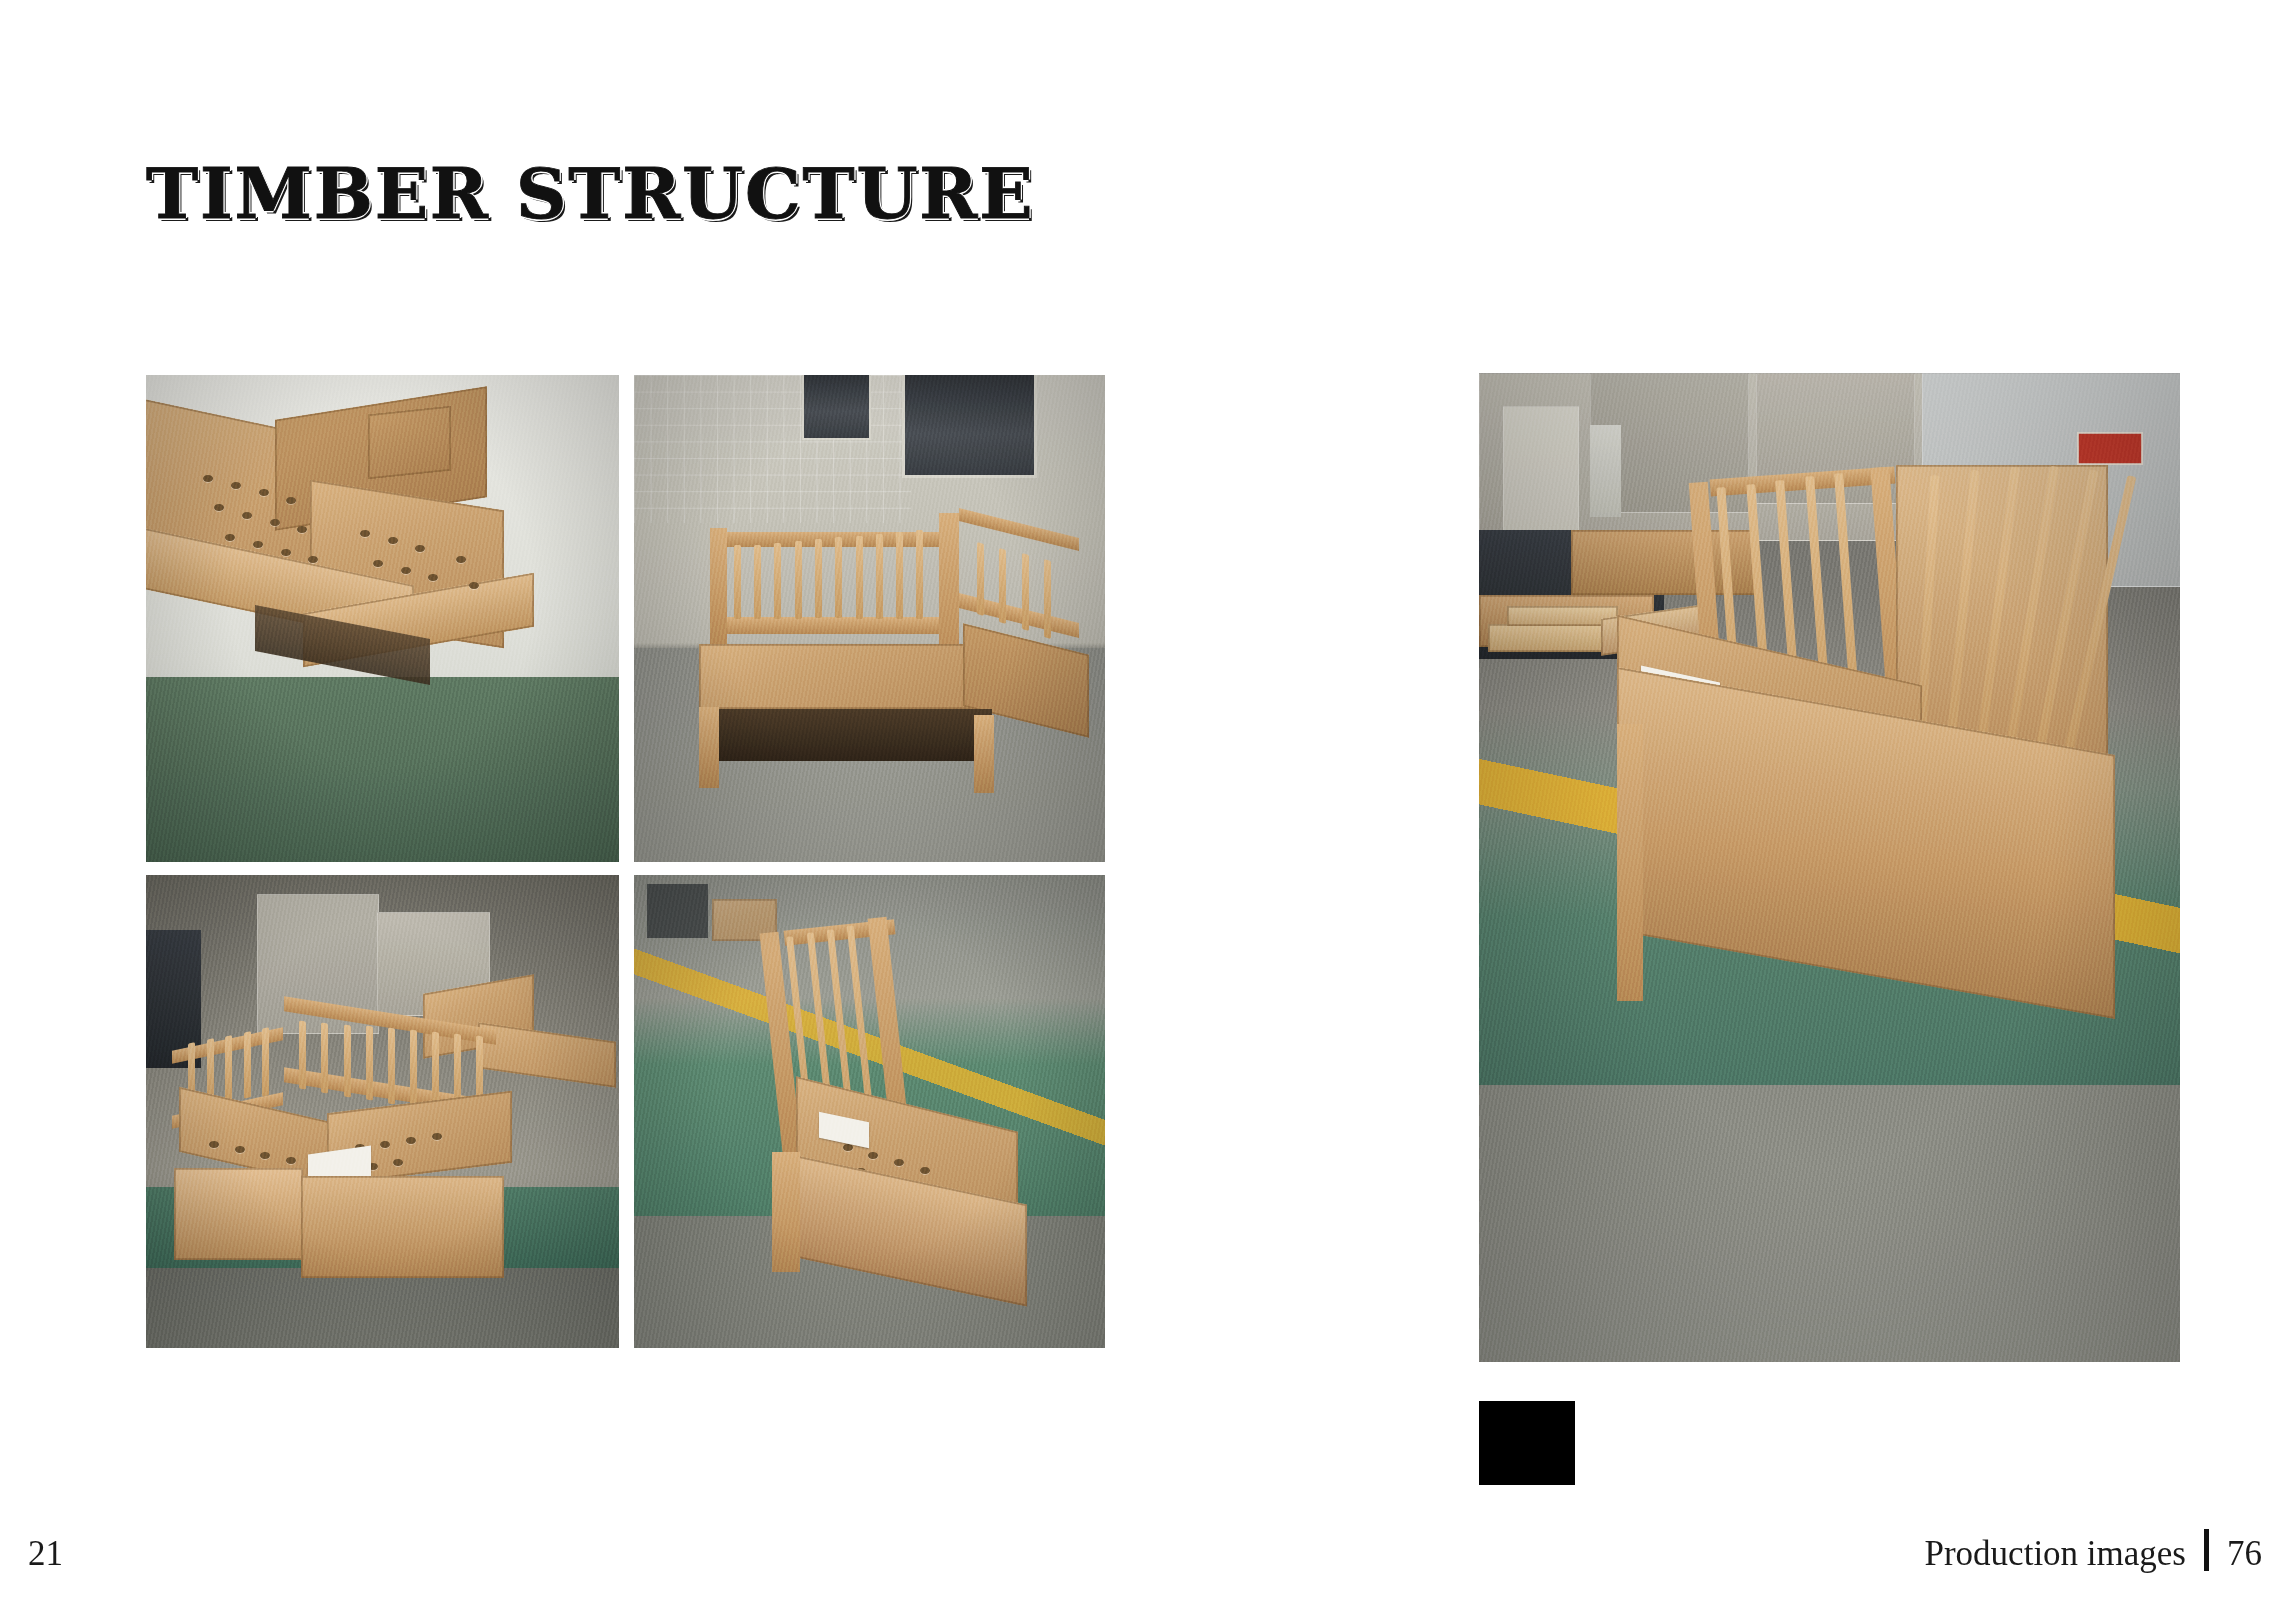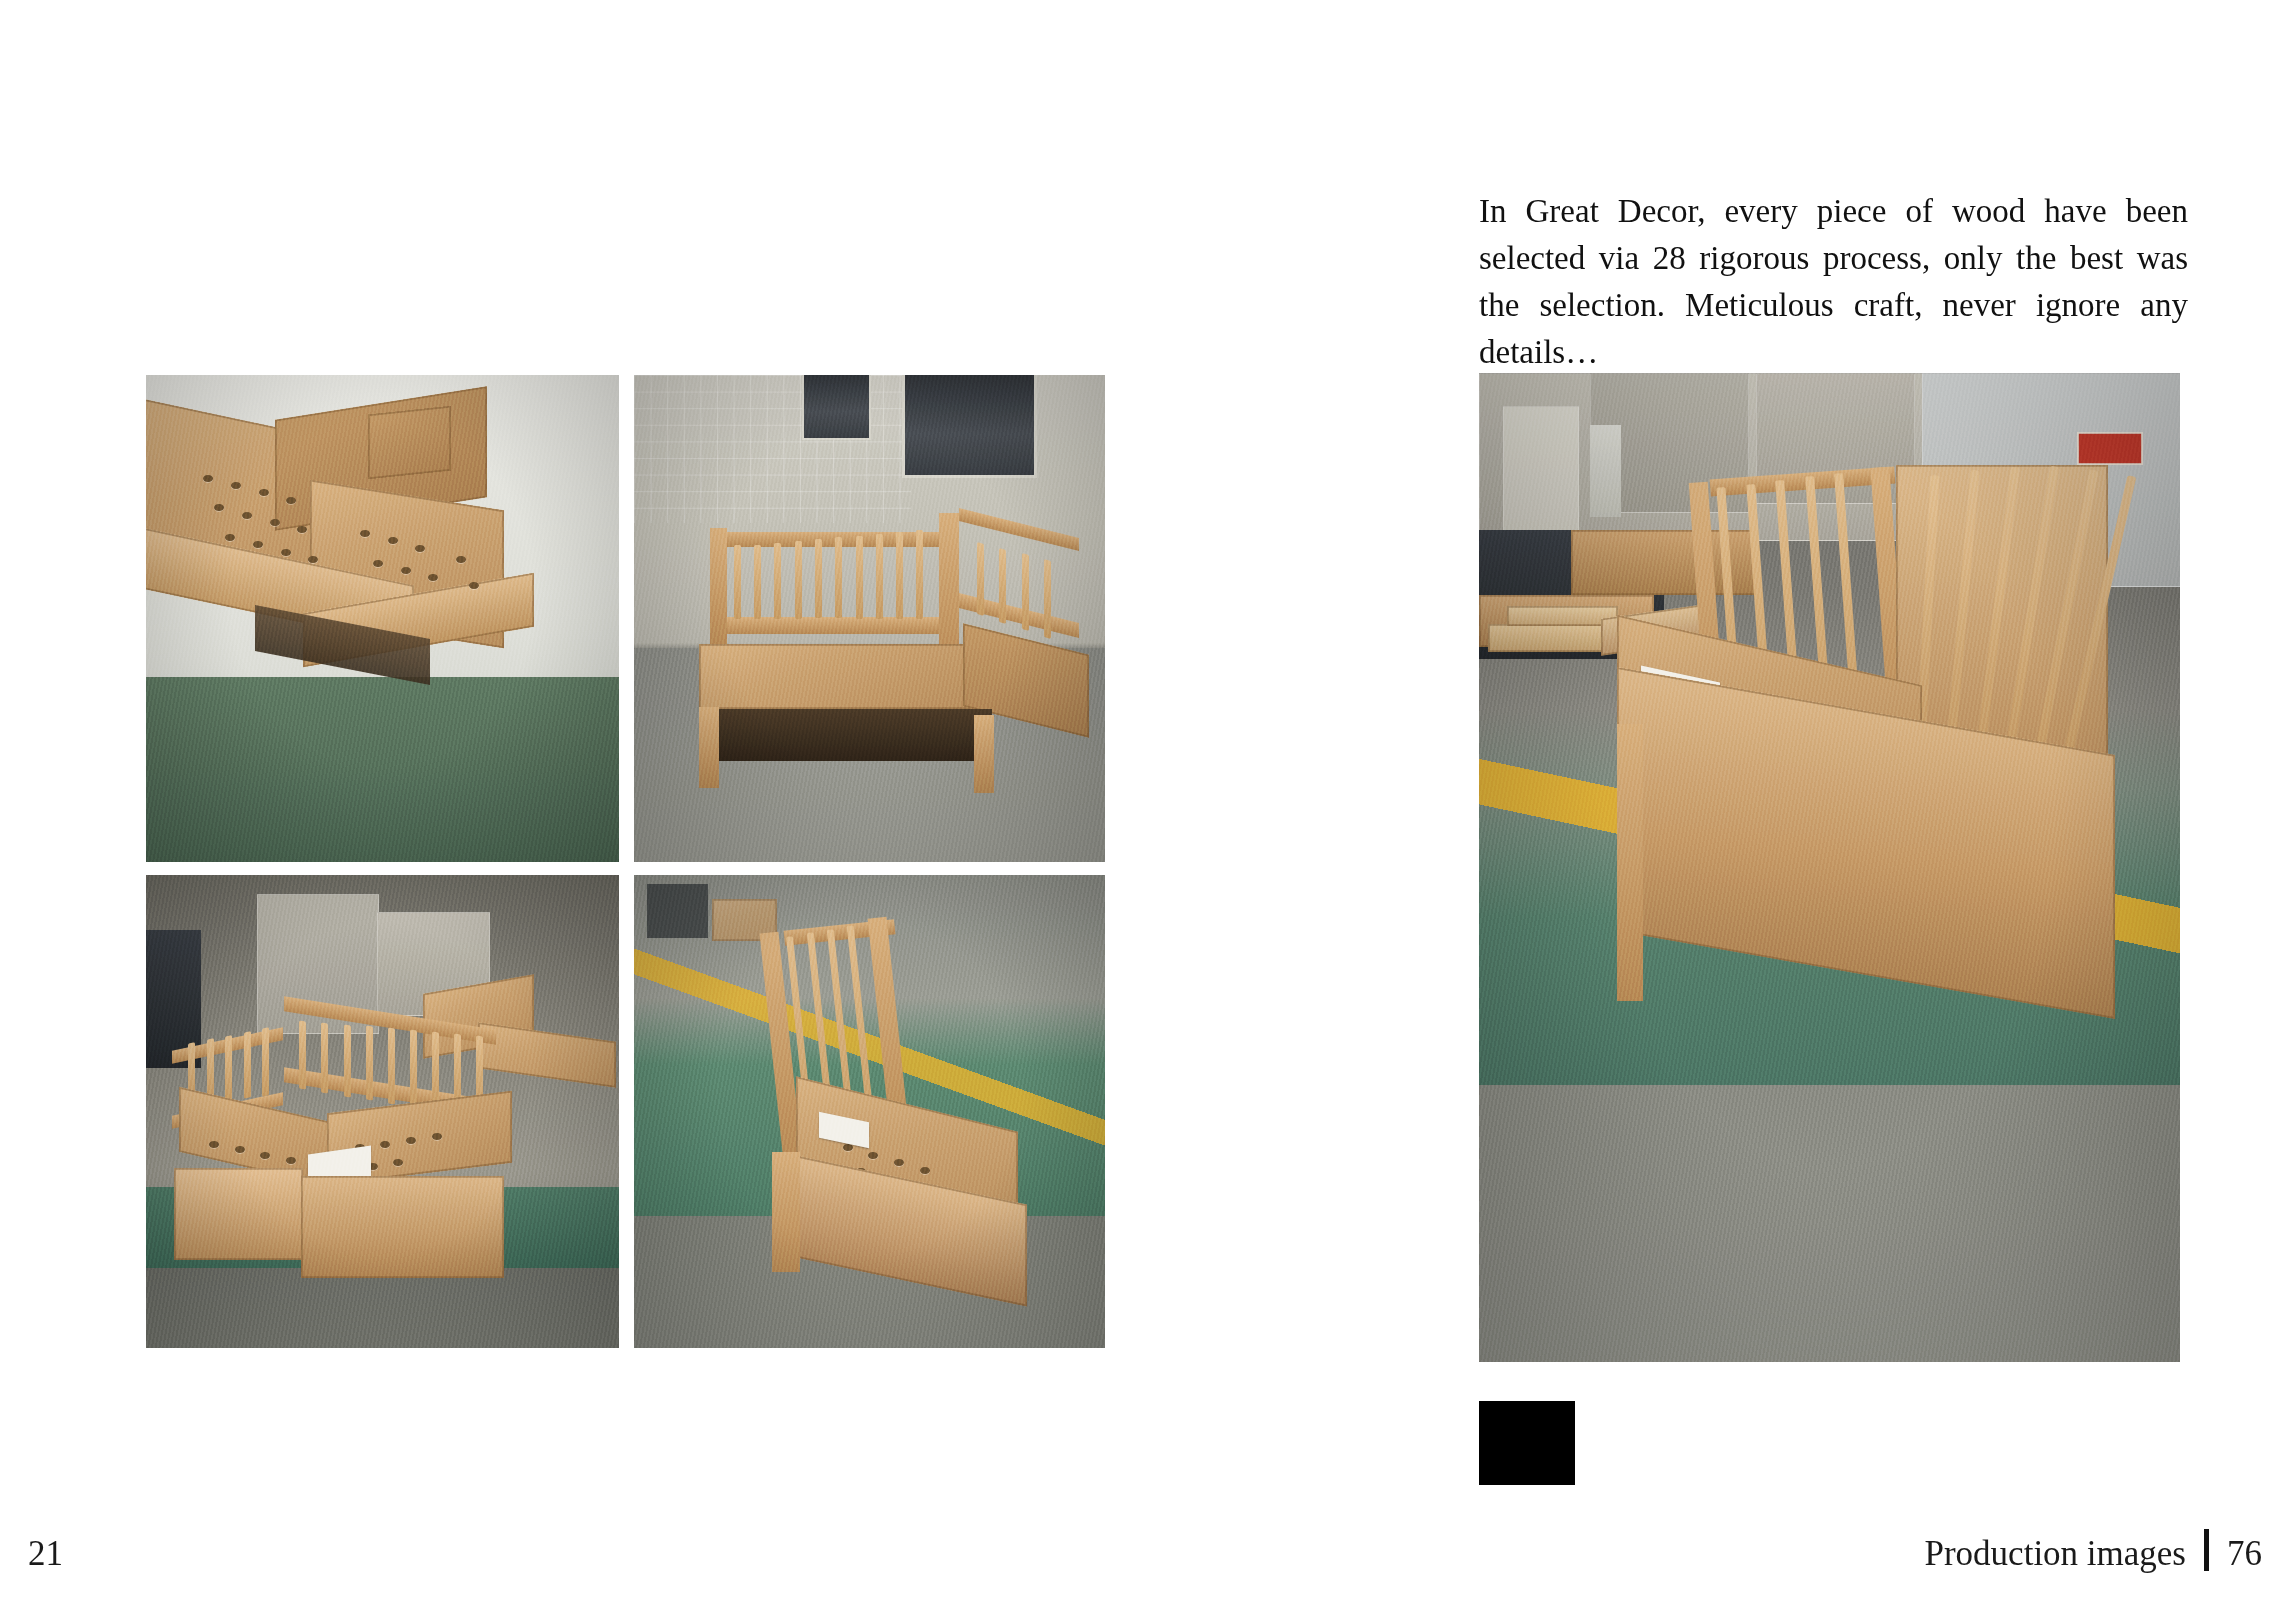--- a/index.html
+++ b/index.html
@@ -254,20 +254,21 @@
     pointer-events: none;
   }
 </style>
 </head>
 <body>
 
 <div class="spread">
 
   <div class="page-left">
 
+    <div class="headline">TIMBER STRUCTURE</div>
 
     <div class="photo" id="photo-1">
       <div class="inner">
 
         <div class="ply" style="left:-9.2px; top:55px; width:305px; height:157px; transform:skewY(12deg);"></div>
         <div class="ply dark" style="left:129px; top:28px; width:212px; height:111px; transform:skewY(-9deg);"></div>
         <div class="ply" style="left:164px; top:120px; width:194px; height:138px; transform:skewY(9deg);"></div>
         <div class="ply dark" style="left:222px; top:35px; width:83px; height:65px; transform:skewY(-6deg);"></div>
 
         <div class="ply" style="left:-9.2px; top:181px; width:277px; height:61px; transform:skewY(12deg); background:linear-gradient(180deg,#e0be92,#c39a66);"></div>
@@ -418,21 +419,20 @@
         <div class="grain"></div>
         <div class="vig"></div>
       </div>
     </div>
 
     <div class="folio-left">21</div>
   </div>
 
   <div class="page-right">
 
-    <p class="intro" style="left:335px;">In Great Decor, every piece of wood have been selected via 28 rigorous process, only the best was the selection. Meticulous craft, never ignore any details…</p>
 
     <div class="photo" id="photo-5" style="left:335px;">
       <div class="inner">
 
         <div class="wallpanel" style="left:0; top:0; width:701px; height:166px; background:linear-gradient(180deg,#c9c6bc,#a9a69c);"></div>
         <div class="wallpanel" style="left:24px; top:33px; width:74px; height:138px; background:linear-gradient(180deg,#e0ded4,#c7c4ba);"></div>
         <div class="wallpanel" style="left:111px; top:0px; width:157px; height:138px; background:linear-gradient(180deg,#b9b6ac,#9d9a90);"></div>
         <div class="wallpanel" style="left:277px; top:0px; width:157px; height:129px; background:linear-gradient(180deg,#c1bdb3,#a29f95);"></div>
         <div class="wallpanel" style="left:443px; top:0px; width:258px; height:212px; background:linear-gradient(180deg,#cfd2d2,#b2b5b4);"></div>
         <div class="signred" style="left:598px; top:59px; width:66px; height:33px;"></div>

